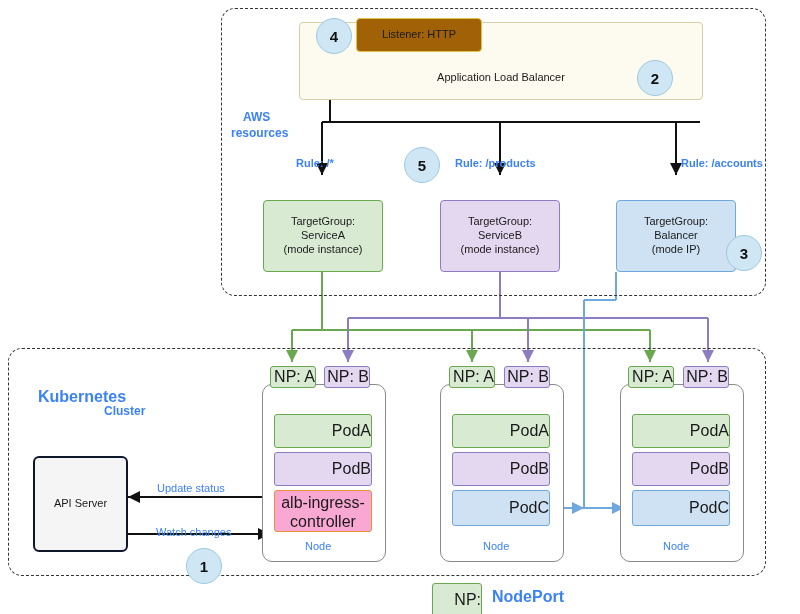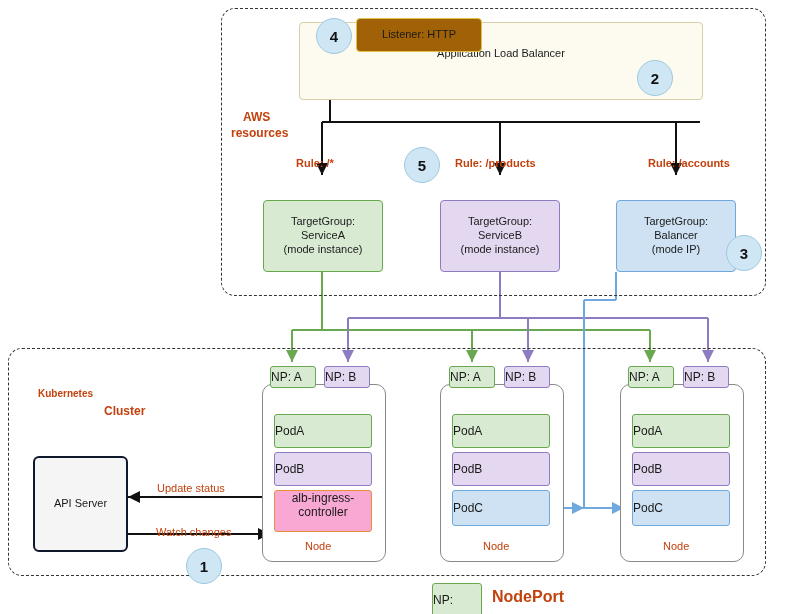--- a/index.html
+++ b/index.html
@@ -1,31 +1,31 @@
 <!DOCTYPE html>
 <html><head>
 <meta charset="utf-8">
 <style>
   html,body{margin:0;padding:0;background:#ffffff;}
   body{width:800px;height:614px;position:relative;overflow:hidden;
        font-family:"Liberation Sans",sans-serif;color:#1a1a1a;}
   #canvas{position:absolute;left:0;top:0;width:800px;height:614px;}
-  .lbl{position:absolute;font-size:11px;color:#c2410c;white-space:nowrap;}
+  .lbl{position:absolute;font-size:11px;color:#3b82f6;white-space:nowrap;}
   .bold{font-weight:bold;}
   .box{position:absolute;box-sizing:border-box;border-radius:4px;
        display:flex;align-items:center;justify-content:center;text-align:center;
        font-size:11px;line-height:1.25;}
   .dashed{position:absolute;box-sizing:border-box;border:1.5px dashed #333;border-radius:14px;background:transparent;}
   .badge{position:absolute;width:34px;height:34px;border-radius:50%;
          background:#cfe7f5;border:1.5px solid #9cc9e0;color:#111;
          display:flex;align-items:center;justify-content:center;
          font-size:15px;font-weight:bold;}
   .node-box{position:absolute;box-sizing:border-box;border:1.5px solid #8a8a8a;border-radius:10px;background:#fff;}
   .svc{position:absolute;box-sizing:border-box;border-radius:3px;display:flex;
-       align-items:center;justify-content:flex-start;font-size:12px;}
+       align-items:center;justify-content:flex-end;font-size:16px;}
   .green{background:#d9ead3;border:1px solid #6aa84f;}
   .purple{background:#e4d7f0;border:1px solid #8e7cc3;}
   .blue{background:#cfe2f3;border:1px solid #6fa8dc;}
   .orange{background:#f9a8d4;border:1px solid #e69138;}
   .yellow{background:#a16207;border:1px solid #e2c14a;}
   .cream{background:#fdfaef;border:1px solid #d8cfa8;}
   .grey{background:#f5f5f5;border:2px solid #0f172a;}
   .legend{position:absolute;}
   svg{position:absolute;left:0;top:0;width:800px;height:614px;overflow:visible;}
 </style>
@@ -77,33 +77,33 @@
     <line x1="270" y1="497" x2="128" y2="497" stroke="#111" stroke-width="2" marker-end="url(#ah-black)"></line>
     <line x1="128" y1="534" x2="270" y2="534" stroke="#111" stroke-width="2" marker-end="url(#ah-black)"></line>
   </svg>
 
   <div class="dashed" style="left:221px;top:8px;width:545px;height:288px;"></div>
   <div class="dashed" style="left:8px;top:348px;width:758px;height:228px;"></div>
 
   <div class="lbl bold" style="left:243px;top:110px;font-size:12px;">AWS</div>
   <div class="lbl bold" style="left:231px;top:126px;font-size:12px;">resources</div>
 
-  <div class="lbl bold" style="left:38px;top:388px;font-size:10px;">Kubernetes</div>
+  <div class="lbl bold" style="left:38px;top:388px;font-size:16px;">Kubernetes</div>
   <div class="lbl bold" style="left:56px;top:404px;font-size:12px;margin-left:48px;">Cluster</div>
 
-  <div class="box cream" style="left:299px;top:22px;width:404px;height:78px;align-items:center;padding-bottom:14px;">
+  <div class="box cream" style="left:299px;top:22px;width:404px;height:78px;align-items:flex-end;padding-bottom:14px;">
     <span>Application Load Balancer</span>
   </div>
   <div class="box yellow" style="left:356px;top:18px;width:126px;height:34px;">
     <span>Listener: HTTP</span>
   </div>
 
   <div class="lbl bold" style="left:296px;top:157px;">Rule: /*</div>
   <div class="lbl bold" style="left:455px;top:157px;">Rule: /products</div>
-  <div class="lbl bold" style="left:602px;top:157px;padding-left:46px;">Rule: /accounts</div>
+  <div class="lbl bold" style="left:635px;top:157px;padding-left:46px;">Rule: /accounts</div>
 
   <div class="box green" style="left:263px;top:200px;width:120px;height:72px;flex-direction:column;">
     <span>TargetGroup:</span>
     <span>ServiceA</span>
     <span>(mode instance)</span>
   </div>
   <div class="box purple" style="left:440px;top:200px;width:120px;height:72px;flex-direction:column;">
     <span>TargetGroup:</span>
     <span>ServiceB</span>
     <span>(mode instance)</span>

